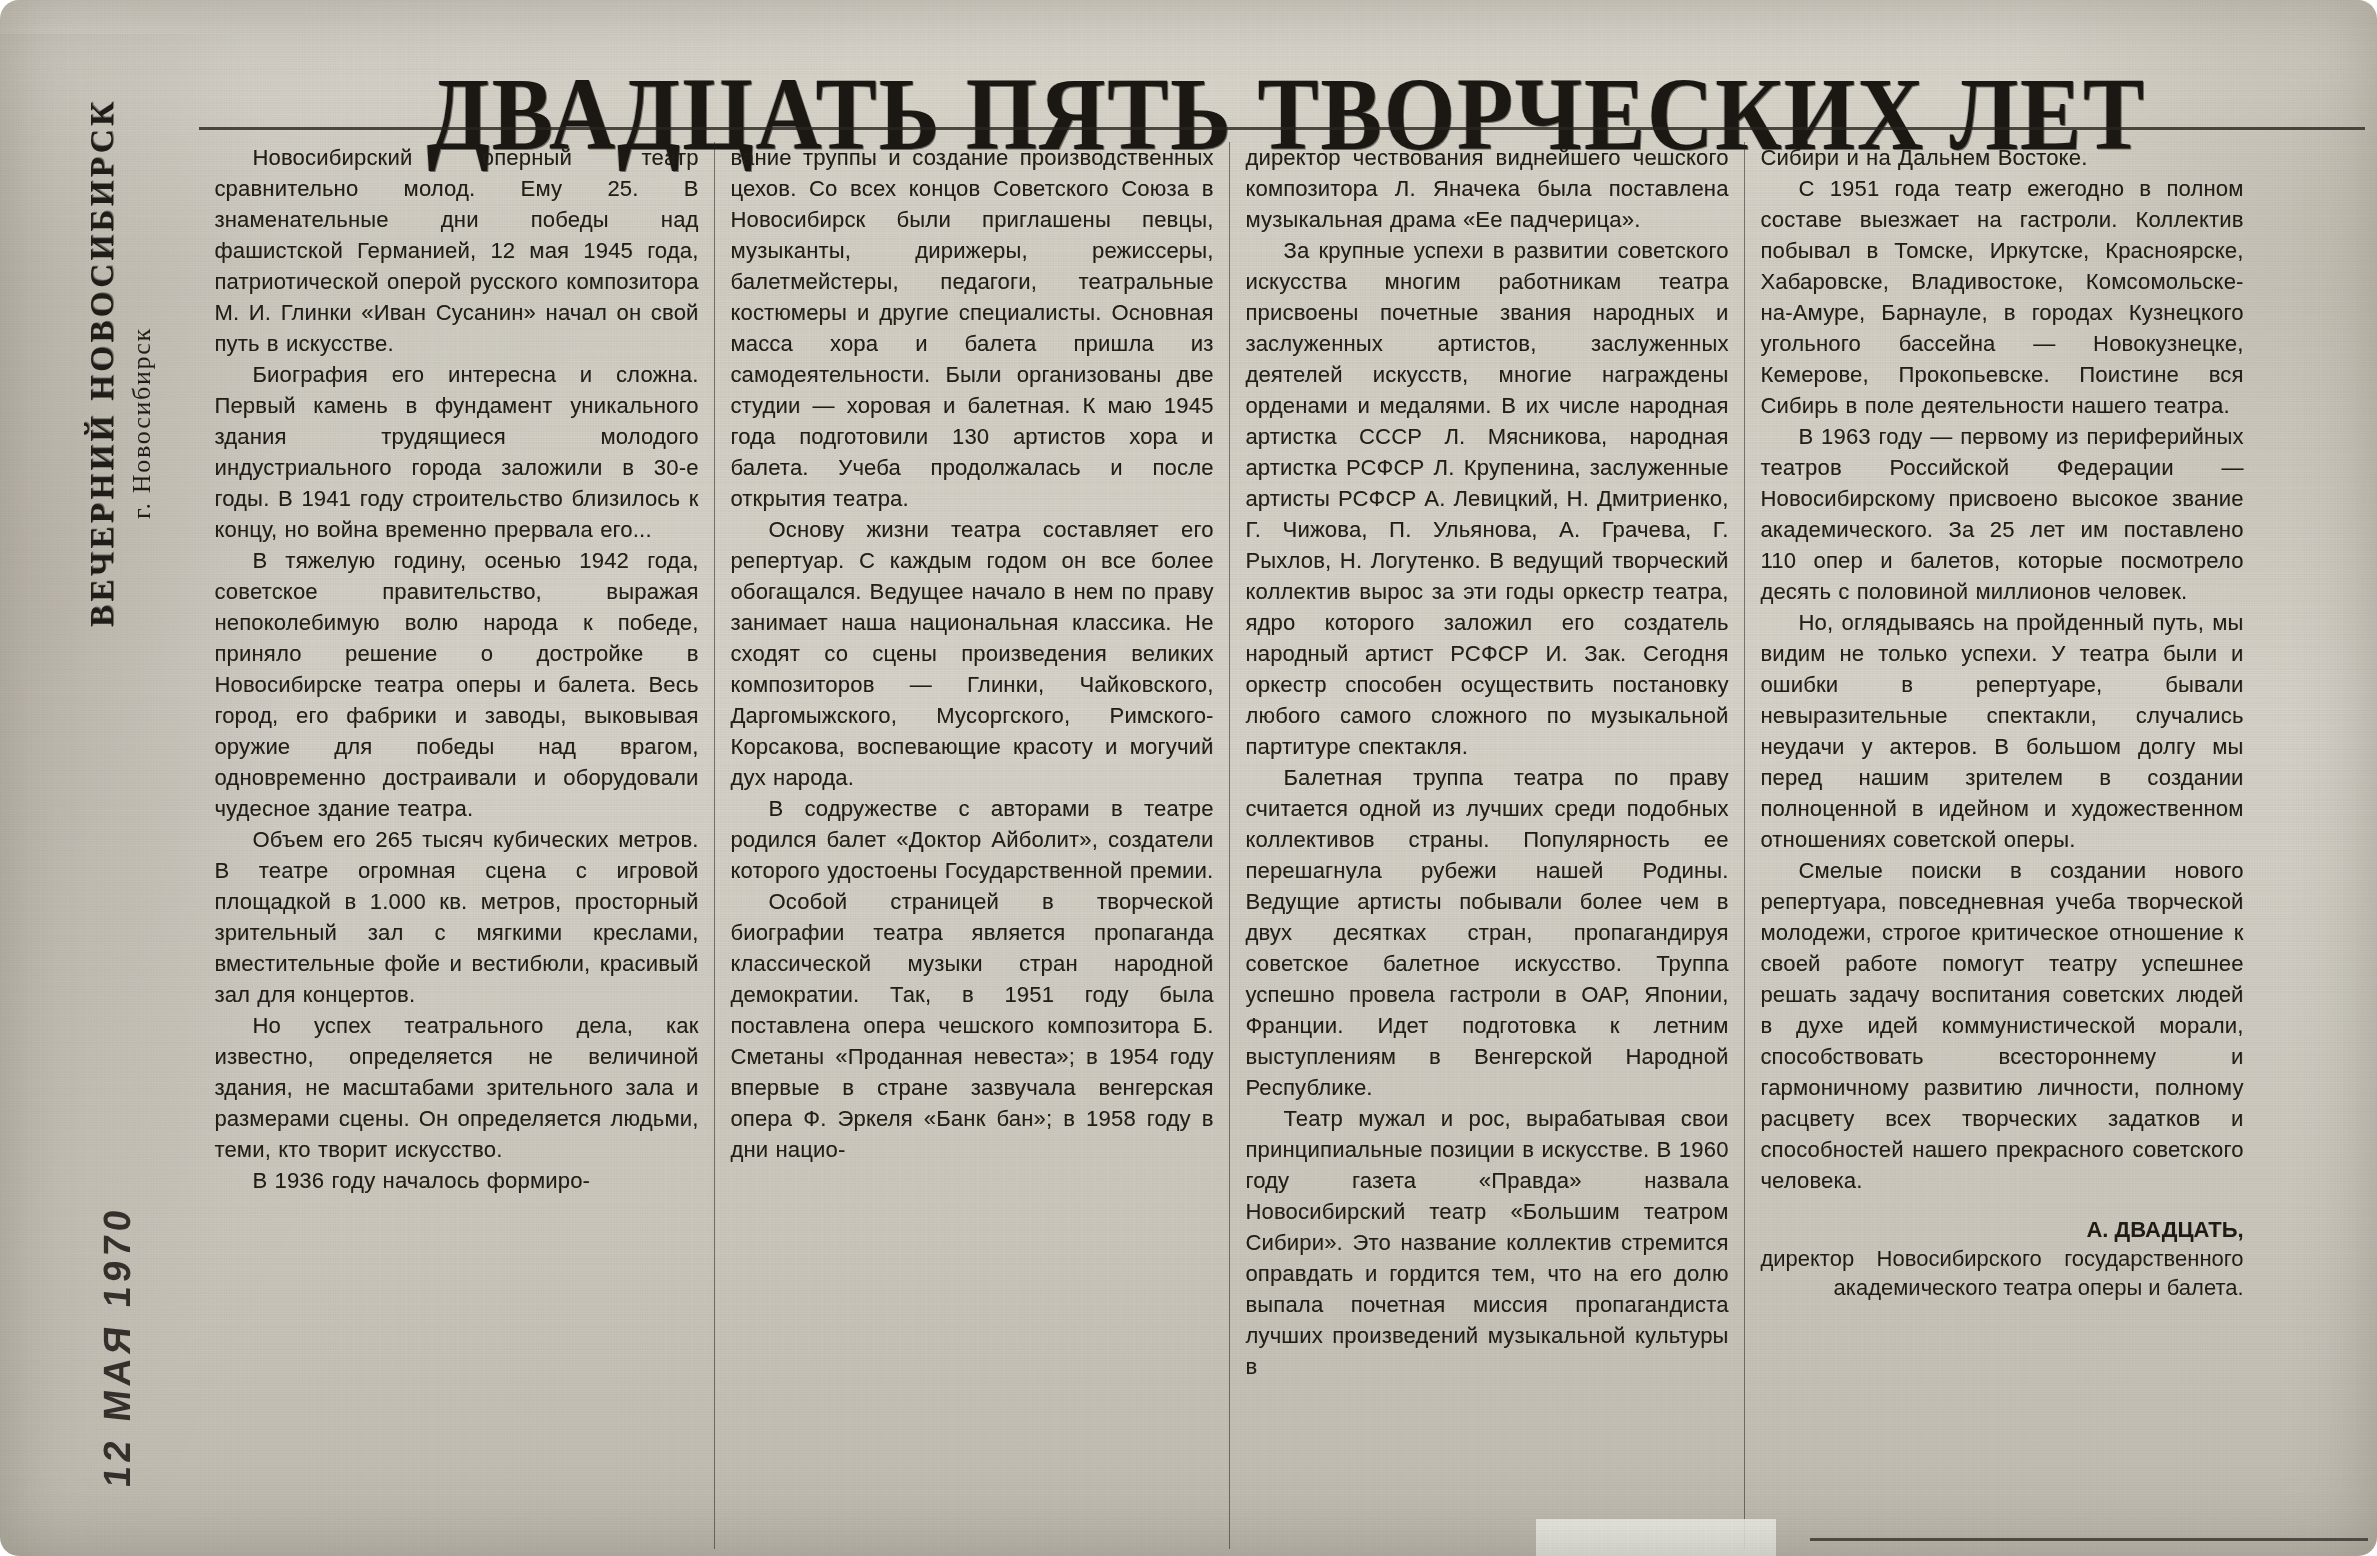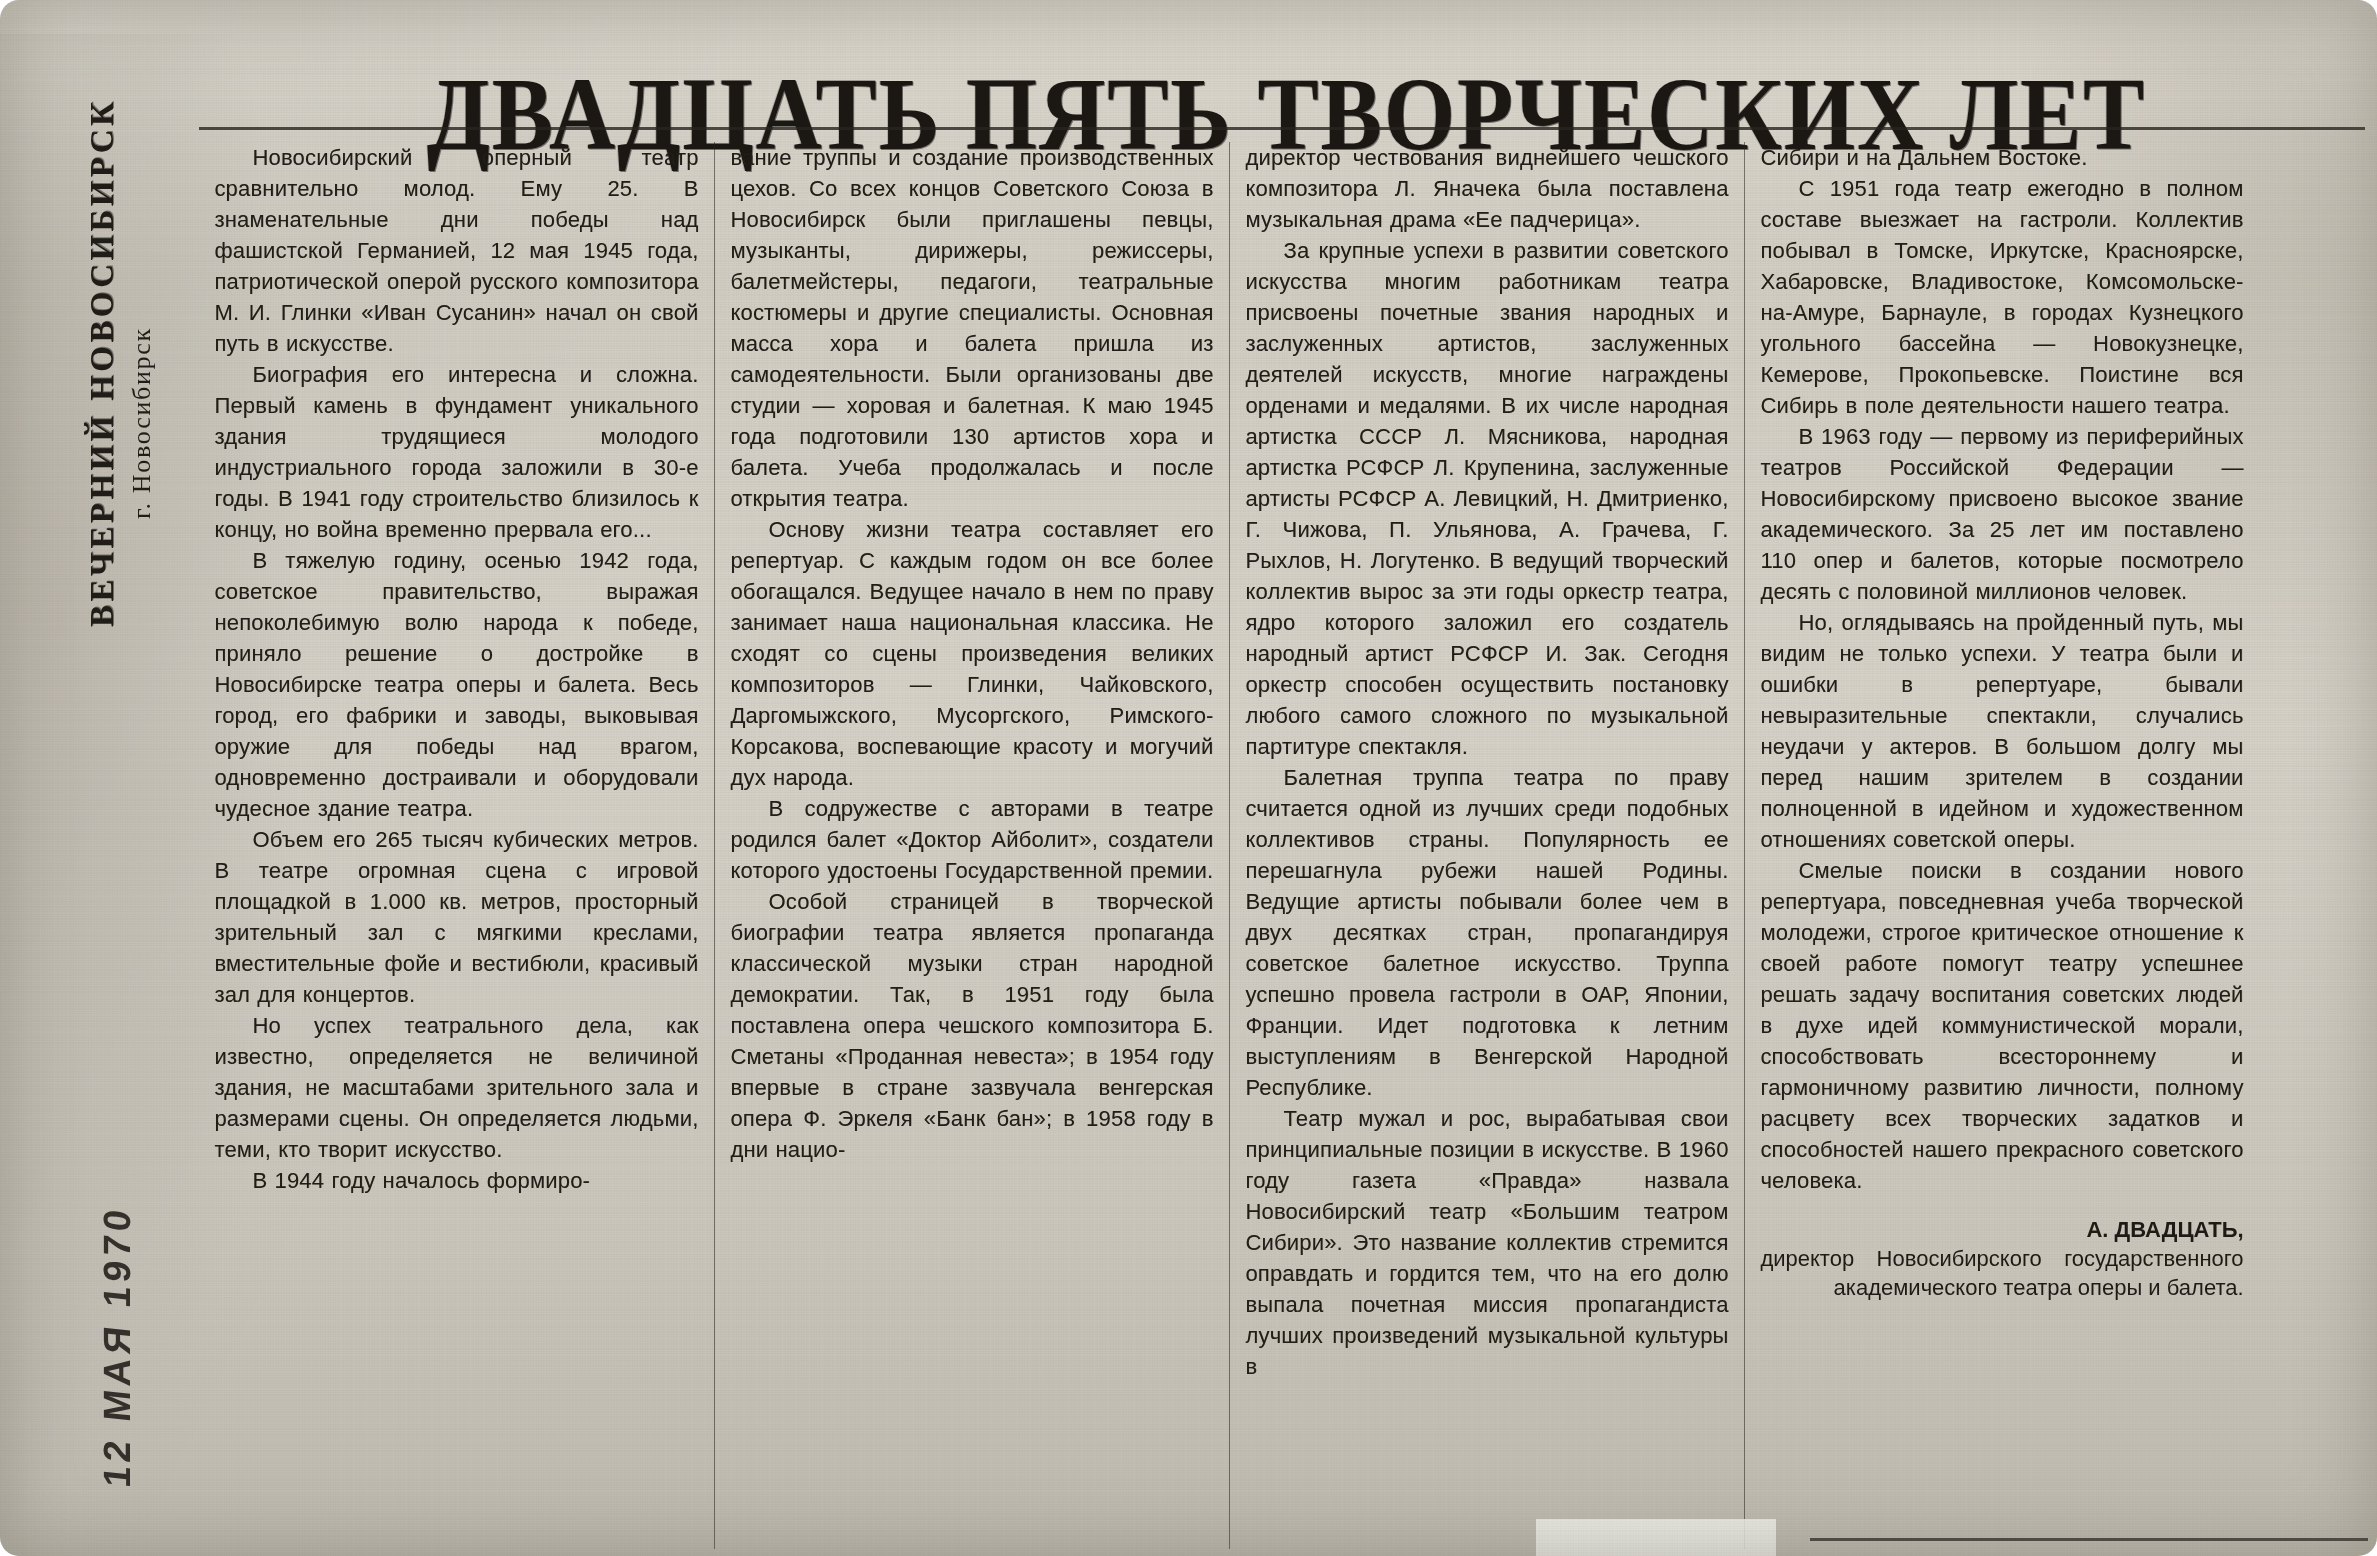--- a/index.html
+++ b/index.html
@@ -206,21 +206,21 @@
   </div>
 
   <div class="cols">
 
     <div class="col">
       <p>Новосибирский оперный театр сравнительно молод. Ему 25. В знаменательные дни победы над фашистской Германией, 12 мая 1945 года, патриотической оперой русского композитора М. И. Глинки «Иван Сусанин» начал он свой путь в искусстве.</p>
       <p>Биография его интересна и сложна. Первый камень в фундамент уникального здания трудящиеся молодого индустриального города заложили в 30-е годы. В 1941 году строительство близилось к концу, но война временно прервала его...</p>
       <p>В тяжелую годину, осенью 1942 года, советское правительство, выражая непоколебимую волю народа к победе, приняло решение о достройке в Новосибирске театра оперы и балета. Весь город, его фабрики и заводы, выковывая оружие для победы над врагом, одновременно достраивали и оборудовали чудесное здание театра.</p>
       <p>Объем его 265 тысяч кубических метров. В театре огромная сцена с игровой площадкой в 1.000 кв. метров, просторный зрительный зал с мягкими креслами, вместительные фойе и вестибюли, красивый зал для концертов.</p>
       <p>Но успех театрального дела, как известно, определяется не величиной здания, не масштабами зрительного зала и размерами сцены. Он определяется людьми, теми, кто творит искусство.</p>
-      <p>В 1944 году началось формиро-</p>
+      <p>В 1936 году началось формиро-</p>
     </div>
 
     <div class="col">
       <p class="noindent">вание труппы и создание производственных цехов. Со всех концов Советского Союза в Новосибирск были приглашены певцы, музыканты, дирижеры, режиссеры, балетмейстеры, педагоги, театральные костюмеры и другие специалисты. Основная масса хора и балета пришла из самодеятельности. Были организованы две студии — хоровая и балетная. К маю 1945 года подготовили 130 артистов хора и балета. Учеба продолжалась и после открытия театра.</p>
       <p>Основу жизни театра составляет его репертуар. С каждым годом он все более обогащался. Ведущее начало в нем по праву занимает наша национальная классика. Не сходят со сцены произведения великих композиторов — Глинки, Чайковского, Даргомыжского, Мусоргского, Римского-Корсакова, воспевающие красоту и могучий дух народа.</p>
       <p>В содружестве с авторами в театре родился балет «Доктор Айболит», создатели которого удостоены Государственной премии.</p>
       <p>Особой страницей в творческой биографии театра является пропаганда классической музыки стран народной демократии. Так, в 1951 году была поставлена опера чешского композитора Б. Сметаны «Проданная невеста»; в 1954 году впервые в стране зазвучала венгерская опера Ф. Эркеля «Банк бан»; в 1958 году в дни нацио-</p>
     </div>
 
     <div class="col">

